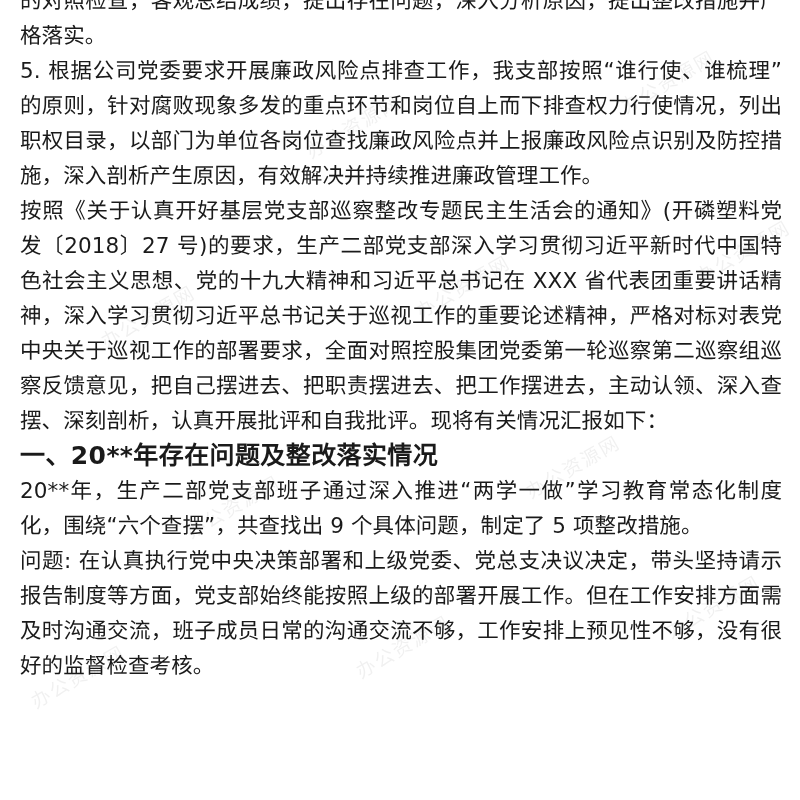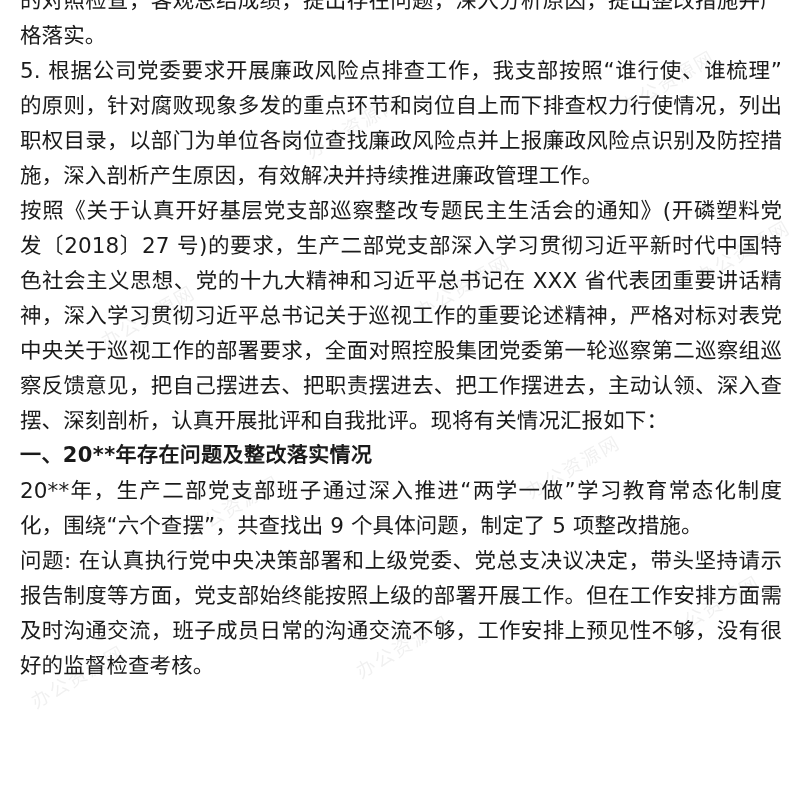--- a/index.html
+++ b/index.html
@@ -73,21 +73,21 @@
     line-height: 35px;
     text-align: justify;
     text-justify: inter-ideograph;
     text-align-last: left;
     letter-spacing: 0.1px;
     word-break: break-all;
   }
 
   p.heading {
     margin: 0;
-    font-size: 21px;
+    font-size: 25px;
     line-height: 35px;
     font-weight: bold;
     text-align: left;
     letter-spacing: 0.4px;
   }
 </style>
 </head>
 <body>
 
 <div class="page">

